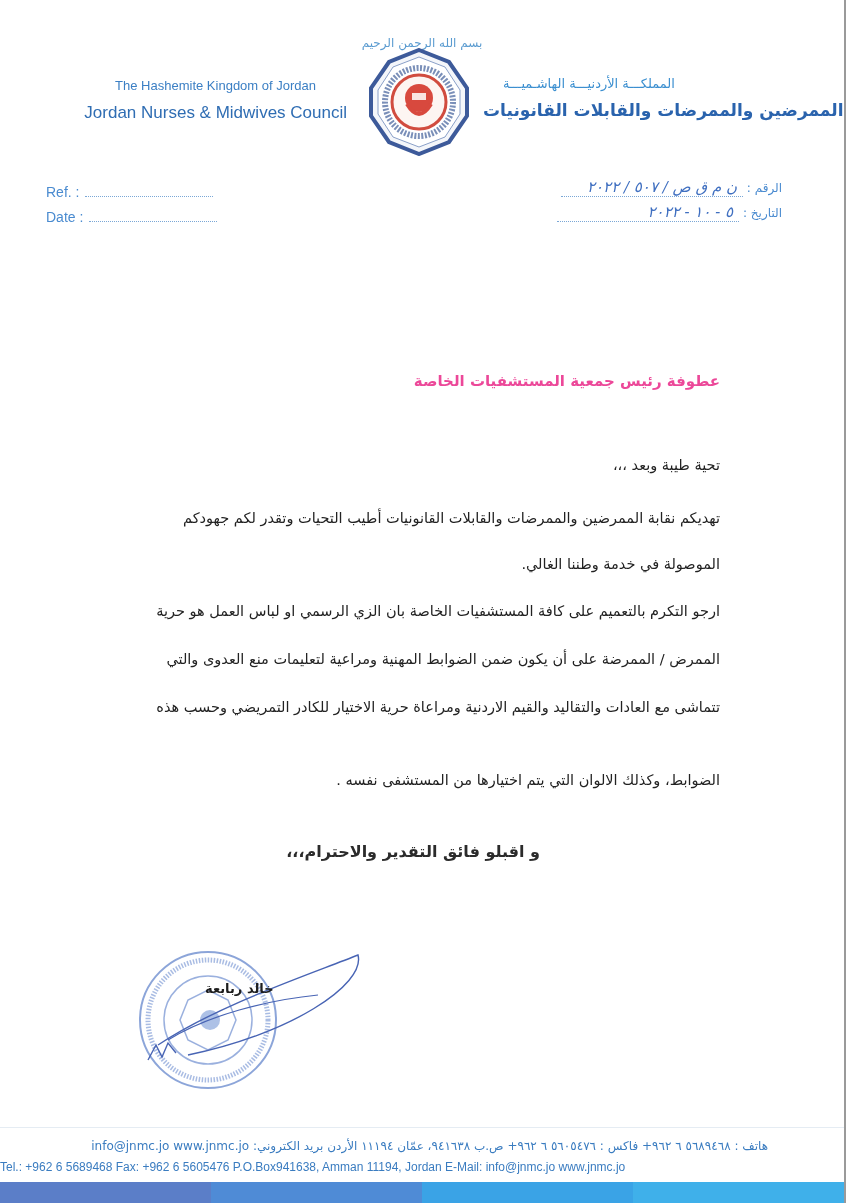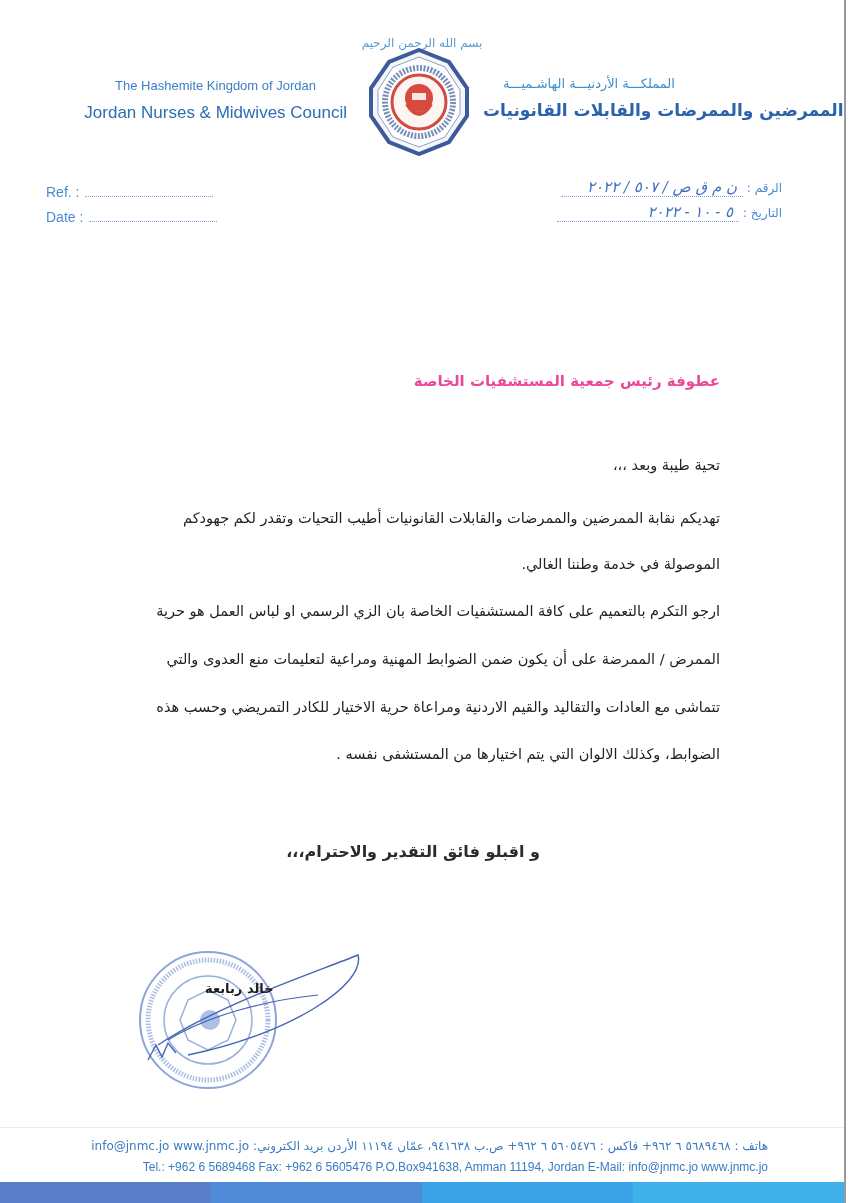--- a/index.html
+++ b/index.html
@@ -27,21 +27,21 @@
   .greeting { top: 457px; right: 124px; }
   .p { right: 124px; }
 
   .closing { position: absolute; top: 842px; right: 304px; direction: rtl; font-size: 16px; font-weight: bold; color: #2b2b2b; white-space: nowrap; }
 
   .sig-title { position: absolute; top: 932px; left: 121px; direction: rtl; font-size: 15px; font-weight: bold; color: #1e1e1e; white-space: nowrap; }
   .sig-name { position: absolute; top: 981px; left: 205px; direction: rtl; font-size: 13px; font-weight: bold; color: #1e1e1e; white-space: nowrap; }
   .stamp { position: absolute; left: 128px; top: 945px; width: 240px; height: 150px; }
 
   .footer-ar { position: absolute; top: 1139px; right: 76px; direction: rtl; font-size: 12px; color: #3a7cc0; white-space: nowrap; }
-  .footer-en { position: absolute; top: 1160px; left: 0; width: 768px; text-align: right; font-family: "Liberation Sans", sans-serif; font-size: 12px; color: #3a7cc0; white-space: nowrap; }
+  .footer-en { position: absolute; top: 1160px; left: 0; width: 768px; text-align: left; font-family: "Liberation Sans", sans-serif; font-size: 12px; color: #3a7cc0; white-space: nowrap; }
   .footer-rule { position: absolute; left: 0; top: 1127px; width: 844px; height: 1px; background: #e5ecf3; }
 
   .color-bar { position: absolute; left: 0; top: 1182px; width: 844px; height: 21px; display: flex; }
   .color-bar div { flex: 1; height: 100%; }
 </style>
 </head>
 <body>
 
 <div class="page">
 
@@ -80,21 +80,21 @@
   </div>
 
   <div class="body-text recipient">عطوفة رئيس جمعية المستشفيات الخاصة</div>
   <div class="body-text greeting">تحية طيبة وبعد ،،،</div>
 
   <div class="body-text p" style="top:510px;">تهديكم نقابة الممرضين والممرضات والقابلات القانونيات أطيب التحيات وتقدر لكم جهودكم</div>
   <div class="body-text p" style="top:556px;">الموصولة في خدمة وطننا الغالي.</div>
   <div class="body-text p" style="top:603px;">ارجو التكرم بالتعميم على كافة المستشفيات الخاصة بان الزي الرسمي او لباس العمل هو حرية</div>
   <div class="body-text p" style="top:651px;">الممرض / الممرضة على أن يكون ضمن الضوابط المهنية ومراعية لتعليمات منع العدوى والتي</div>
   <div class="body-text p" style="top:699px;">تتماشى مع العادات والتقاليد والقيم الاردنية ومراعاة حرية الاختيار للكادر التمريضي وحسب هذه</div>
-  <div class="body-text p" style="top:746px;">الضوابط، وكذلك الالوان التي يتم اختيارها من المستشفى نفسه .</div>
+  <div class="body-text p" style="top:772px;">الضوابط، وكذلك الالوان التي يتم اختيارها من المستشفى نفسه .</div>
 
   <div class="closing">و اقبلو فائق التقدير والاحترام،،،</div>
 
   <svg class="stamp" viewBox="0 0 240 150">
     <circle cx="80" cy="75" r="68" fill="none" stroke="#6f8fd0" stroke-width="2" opacity="0.8"></circle>
     <circle cx="80" cy="75" r="60" fill="none" stroke="#6f8fd0" stroke-width="5" stroke-dasharray="1.5 1.5" opacity="0.6"></circle>
     <circle cx="80" cy="75" r="44" fill="none" stroke="#6f8fd0" stroke-width="1.5" opacity="0.7"></circle>
     <polygon points="80,45 100,55 108,75 100,95 80,105 60,95 52,75 60,55" fill="none" stroke="#6f8fd0" stroke-width="1.5" opacity="0.7"></polygon>
     <circle cx="82" cy="75" r="10" fill="#8aa6dc" opacity="0.7"></circle>
     <path d="M30 100 C90 60, 180 30, 230 10 C238 40, 160 90, 60 110" fill="none" stroke="#4864b4" stroke-width="1.4"></path>

